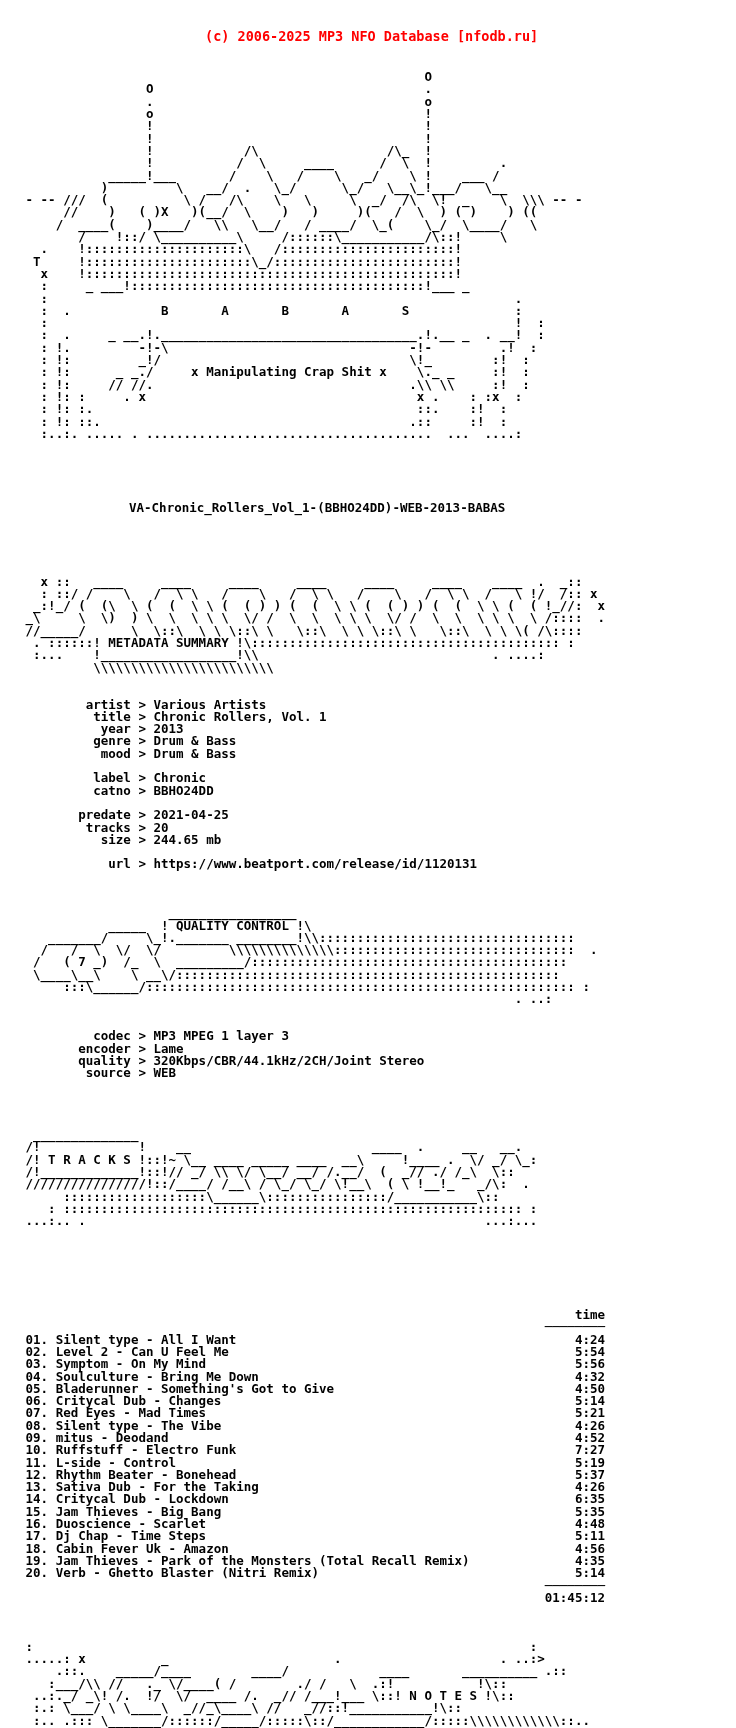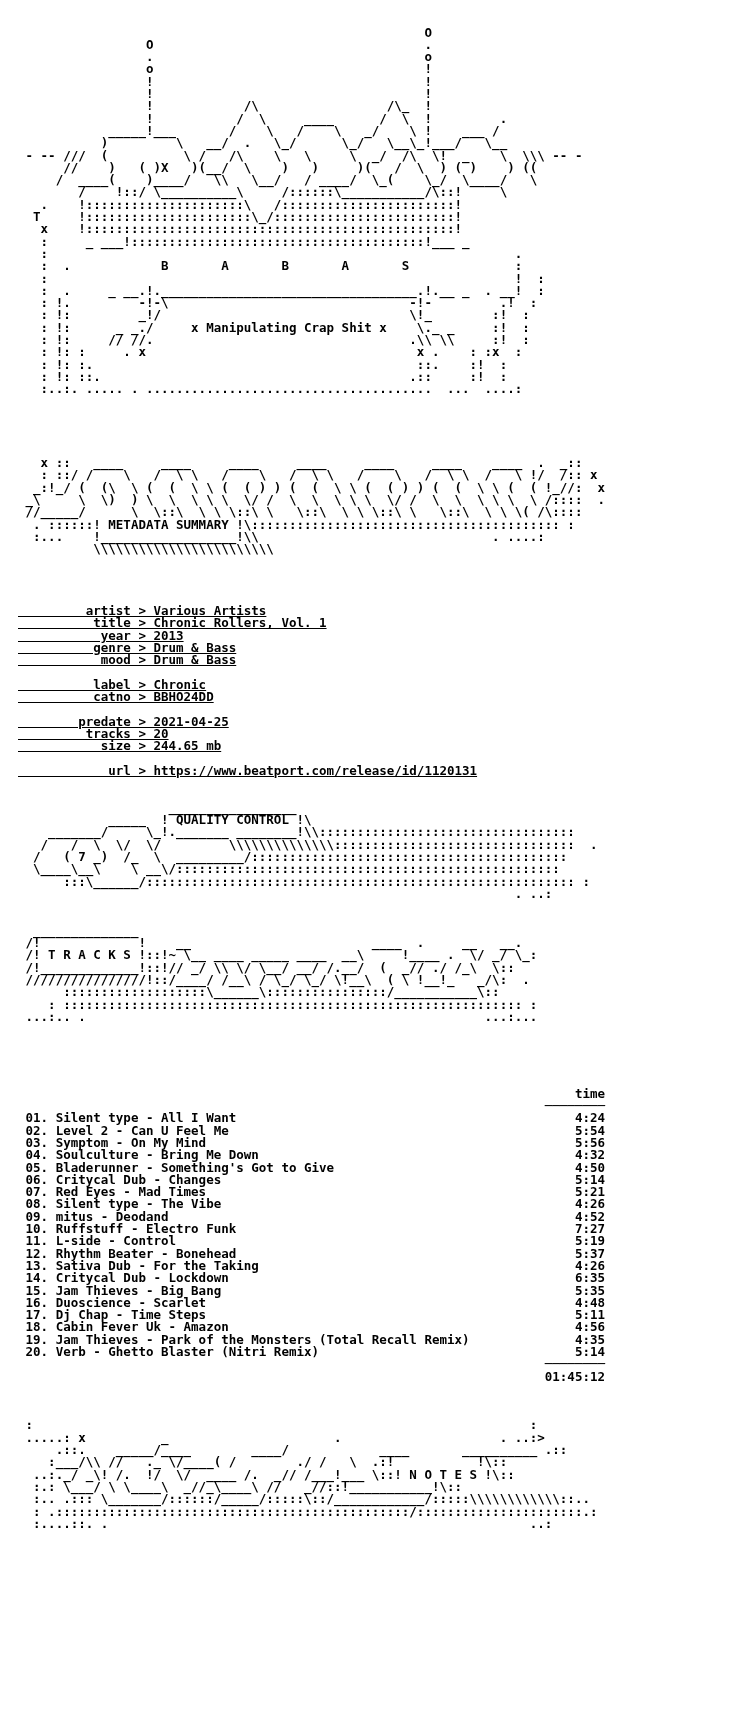--- a/index.html
+++ b/index.html
@@ -6,32 +6,33 @@
   body{width:736px;height:1728px;overflow:hidden;}
   .nfo{
     font-family:"DejaVu Sans Mono","Liberation Mono",monospace;
     font-size:12.5px;line-height:12.3px;font-weight:bold;
     color:#000;padding:2px 0 0 18px;white-space:pre;
   }
   pre{margin:0;font-family:inherit;font-size:inherit;line-height:inherit;font-weight:inherit;white-space:pre;}
   .copyright{color:#ff0000;font-size:13.5px;line-height:18px;height:20px;padding-left:187px;font-weight:bold;}
   .block-logo{margin-bottom:37px;}
   .block-release{padding-left:111px;margin-bottom:37px;}
-  .block-mbanner{margin-bottom:25px;}
-  .block-mfields{text-decoration:underline;}
+  .block-mbanner{}
+  .block-mfields{margin-bottom:12px;}
   .block-qbanner{}
   .block-qfields{margin-bottom:25px;}
-  .block-tbanner{margin-bottom:12px;}
+  .block-tbanner{margin-bottom:29px;}
   .block-tracks{margin-bottom:12px;margin-top:28px;}
   .block-nbanner{margin-bottom:12px;}
 </style>
 </head>
 <body>
 
 <div class="nfo">
+  <div class="copyright">(c) 2006-2025 MP3 NFO Database [nfodb.ru]</div>
   <pre class="block-logo">                                                      O
                  O                                    .
                  .                                    o
                  o                                    !
                  !                                    !
                  !                                    !
                  !            /\                 /\_  !
                  !           /  \     ____      /  \  !         .
             _____!___       /    \   /    \   _/    \ !    ___ /
            )         \   __/  .   \_/      \_/   \__\_!___/   \__
@@ -48,20 +49,21 @@
    :                                                              !  :
    :  .     _ __.!.__________________________________.!.__ _  . __!  :
    : !.         -!-\                                -!-         .!  :
    : !:         _!/                                 \!_        :!  :
    : !:      _ _./     x Manipulating Crap Shit x    \._ _     :!  :
    : !:     // //.                                  .\\ \\     :!  :
    : !: :     . x                                    x .    : :x  :
    : !: :.                                           ::.    :!  :
    : !: ::.                                         .::     :!  :
    :..:. ..... . ......................................  ...  ....:</pre>
+  <pre class="block-release">VA-Chronic_Rollers_Vol_1-(BBHO24DD)-WEB-2013-BABAS</pre>
   <pre class="block-mbanner">   x ::   ____     ____     ____     ____     ____     ____    ____  .  _::
    : ::/ /    \   /  \ \   /    \   /  \ \   /    \   /  \ \  /   \ !/  /:: x
   _:!_/ (  (\  \ (  (  \ \ (  ( ) ) (  (  \ \ (  ( ) ) (  (  \ \ (  ( !_//:  x
  _\     \  \)  ) \  \  \ \ \  \/ /  \  \  \ \ \  \/ /  \  \  \ \ \  \ /::::  .
  //_____/      \  \::\  \ \ \::\ \   \::\  \ \ \::\ \   \::\  \ \ \( /\::::
   . ::::::! METADATA SUMMARY !\::::::::::::::::::::::::::::::::::::::::: :
   :...    !__________________!\\                               . ....:
           \\\\\\\\\\\\\\\\\\\\\\\\</pre>
   <pre class="block-mfields">         artist &gt; Various Artists
           title &gt; Chronic Rollers, Vol. 1
@@ -78,20 +80,24 @@
 
             url &gt; https://www.beatport.com/release/id/1120131</pre>
   <pre class="block-qbanner">                    _________________
             _____  ! QUALITY CONTROL !\
     _______/     \_!._______ ________!\\::::::::::::::::::::::::::::::::::
    /   /  \  \/  \/         \\\\\\\\\\\\\\::::::::::::::::::::::::::::::::  .
   /   ( 7 _)  /_  \  _________/::::::::::::::::::::::::::::::::::::::::::
   \____\__\    \ __\/:::::::::::::::::::::::::::::::::::::::::::::::::::
       :::\______/::::::::::::::::::::::::::::::::::::::::::::::::::::::::: :
                                                                   . ..:</pre>
+  <pre class="block-qfields">          codec &gt; MP3 MPEG 1 layer 3
+        encoder &gt; Lame
+        quality &gt; 320Kbps/CBR/44.1kHz/2CH/Joint Stereo
+         source &gt; WEB</pre>
   <pre class="block-tbanner">  ______________
  /!             !    __                        ____  .     __   __.
  /! T R A C K S !::!~ \__ ____ _____ ____  __\     !____ .  \/ _/ \_:
  /!_____________!::!// _/ \\ \/ \__/ __/ /.__/  (  _// ./ /_\  \::
  ////////////////!::/____/ /__\ / \_/ \_/ \!__\  ( \ !__!_   _/\:  .
       :::::::::::::::::::\______\::::::::::::::::/___________\::
     : ::::::::::::::::::::::::::::::::::::::::::::::::::::::::::::: :
  ...:.. .                                                     ...:...</pre>
   <pre class="block-tracks">                                                                          time
                                                                       ────────

